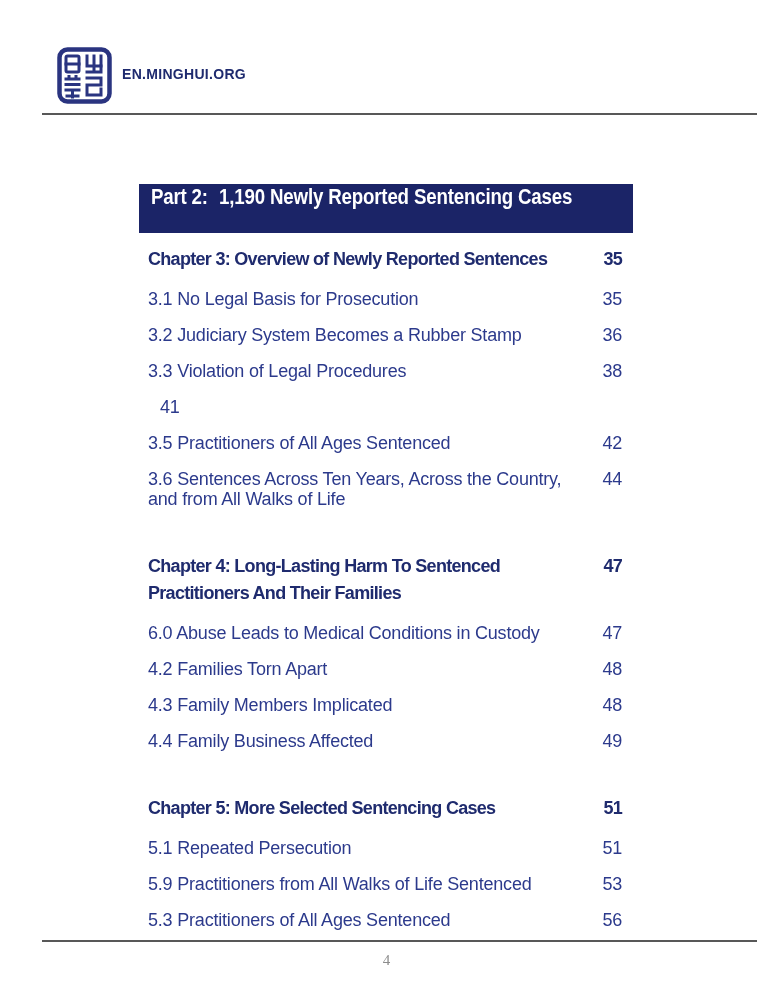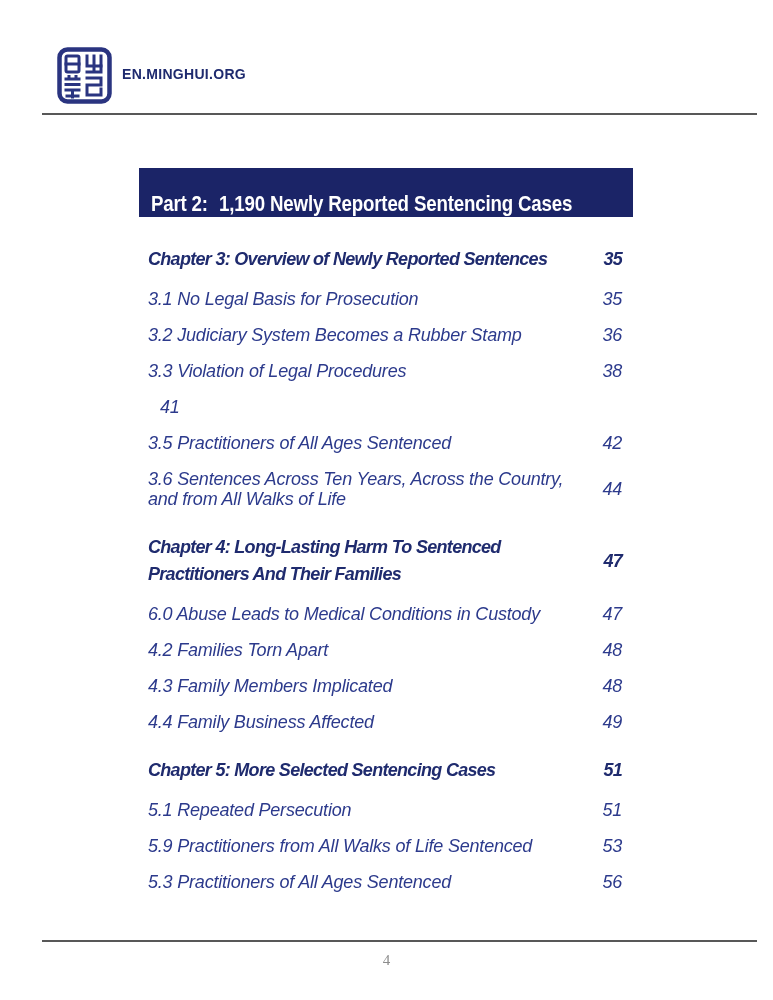--- a/index.html
+++ b/index.html
@@ -12,37 +12,36 @@
   }
   .logo{position:absolute;left:57px;top:47px;}
   .site-name{
     position:absolute;left:122px;top:66px;font-size:14px;font-weight:bold;
     letter-spacing:.3px;color:var(--brand-text);
   }
   .rule{position:absolute;left:42px;width:715px;height:2px;background:var(--rule);border:0;margin:0;}
   .rule.top{top:113px;}
   .rule.bottom{top:940px;}
   .banner{
-    position:absolute;left:139px;top:168px;width:494px;height:49px;
+    position:absolute;left:139px;top:184px;width:494px;height:49px;
     background:var(--banner-bg);color:var(--banner-text);
-    display:flex;align-items:flex-end;overflow:hidden;
+    display:flex;align-items:flex-start;overflow:hidden;
   }
   .banner-inner{
     display:flex;gap:13px;padding-left:14px;font-weight:bold;font-size:22px;
     letter-spacing:-.2px;transform:scaleX(.85);transform-origin:left center;white-space:pre;
   }
   .toc{position:absolute;left:148px;top:225px;width:474px;}
   .toc-row{
-    display:flex;justify-content:space-between;align-items:center;
+    display:flex;justify-content:space-between;align-items:flex-start;
     margin-top:16px;font-size:18px;line-height:20px;color:var(--body-text);
     letter-spacing:-.2px;
-    font-style:italic;
   }
   .toc-row.chapter{
-    margin-top:25px;font-weight:bold;font-size:18px;line-height:27px;
+    margin-top:44px;font-weight:bold;font-size:18px;line-height:27px;
     color:var(--heading-text);letter-spacing:-.7px;
   }
   .toc-row.chapter:first-child{margin-top:21px;}
   .toc-title{white-space:pre;flex:0 1 auto;}
   .toc-page{margin-left:12px;flex:0 0 auto;text-align:right;}
   .page-num{
     position:absolute;left:0;top:952px;width:773px;text-align:center;
     font-family:"Liberation Serif",serif;font-size:15px;color:var(--page-number);
   }
 </style>

